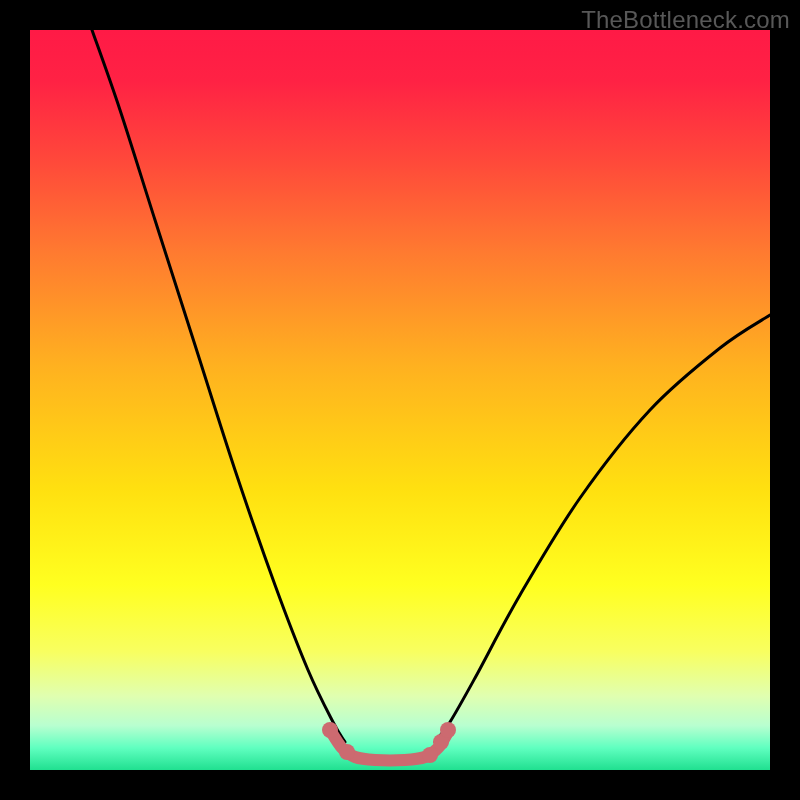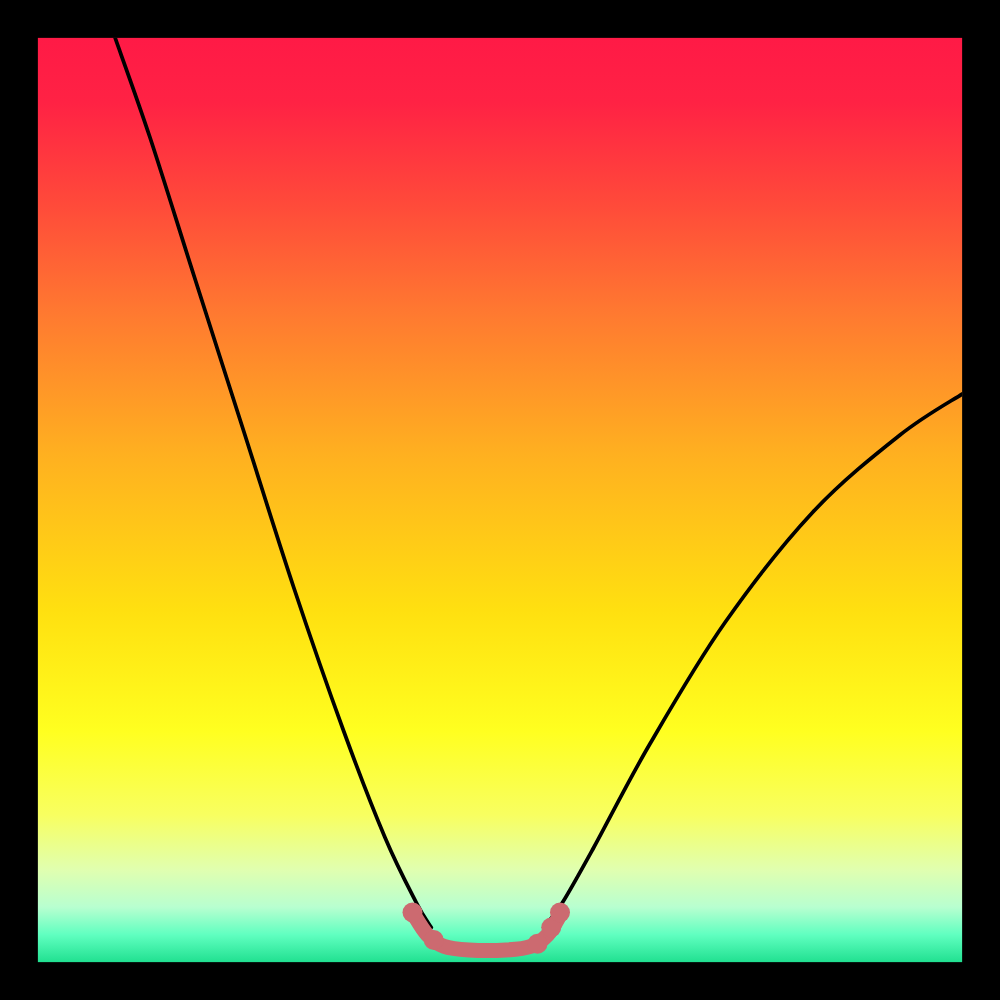--- a/index.html
+++ b/index.html
@@ -36,20 +36,21 @@
     z-index: 10;
   }
   svg {
     display: block;
   }
 </style>
 </head>
 <body>
 
 <div class="frame">
+  <div class="watermark">TheBottleneck.com</div>
 
   <div class="plot">
     <svg id="chart-svg" width="740" height="740" viewBox="0 0 740 740">
       <defs>
         <linearGradient id="bg-grad" x1="0" y1="0" x2="0" y2="1">
             <stop offset="0%" stop-color="#ff1a46"></stop>
             <stop offset="7.000000000000001%" stop-color="#ff2244"></stop>
             <stop offset="18%" stop-color="#ff4a3a"></stop>
             <stop offset="30%" stop-color="#ff7a30"></stop>
             <stop offset="45%" stop-color="#ffb020"></stop>

